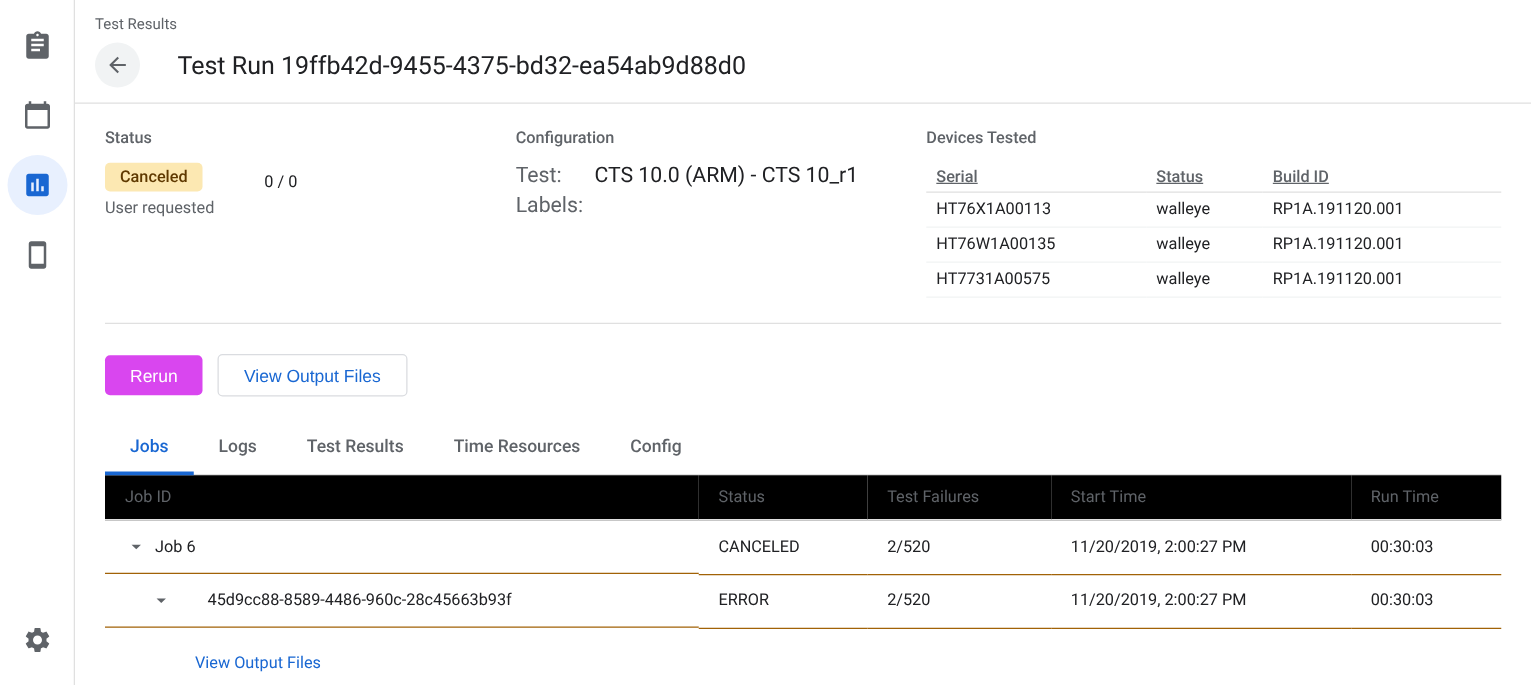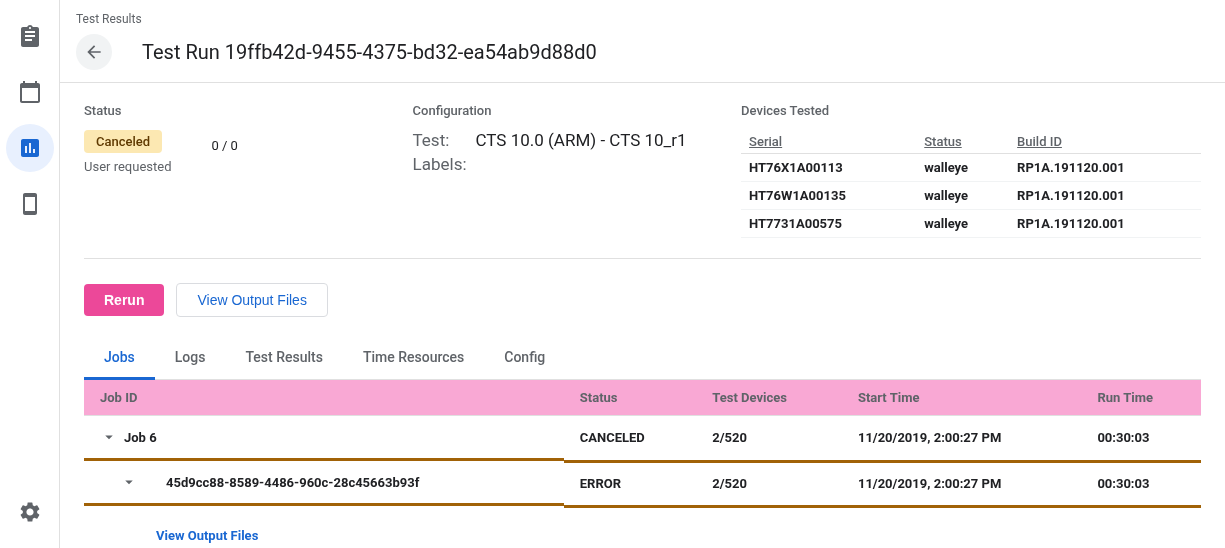--- a/index.html
+++ b/index.html
@@ -150,38 +150,37 @@
       padding: 4px 8px;
       color: #5f6368;
       font-weight: 500;
       border-bottom: 1px solid #e0e0e0;
       text-decoration: underline;
     }
     .devices-table td {
       padding: 6px 8px;
       color: #202124;
       border-bottom: 1px solid #f1f3f4;
-      font-weight: bold;
     }
 
     
     .action-row {
       display: flex;
       gap: 12px;
       margin-bottom: 20px;
       align-items: center;
     }
     .btn-primary {
-      background: #ec4899;
+      background: #d946ef;
       color: #fff;
       border: none;
       border-radius: 4px;
       padding: 8px 20px;
       font-size: 14px;
-      font-weight: 700;
+      font-weight: 400;
       cursor: pointer;
     }
     .btn-secondary {
       background: #fff;
       color: #1967d2;
       border: 1px solid #dadce0;
       border-radius: 4px;
       padding: 8px 20px;
       font-size: 14px;
       font-weight: 500;
@@ -211,29 +210,28 @@
     
     .jobs-table {
       width: 100%;
       border-collapse: collapse;
       font-size: 13px;
     }
     .jobs-table th {
       text-align: left;
       padding: 10px 16px;
       color: #5f6368;
-      font-weight: 700;
-      background: #f9a8d4;
+      font-weight: 400;
+      background: #000000;
       border-bottom: 1px solid #e0e0e0;
     }
     .jobs-table td {
       padding: 12px 16px;
       color: #202124;
-      border-bottom: 3px solid #a16207;
-      font-weight: bold;
+      border-bottom: 1px solid #a16207;
     }
     .expand-icon {
       display: inline-flex;
       align-items: center;
       color: #5f6368;
       cursor: pointer;
       margin-right: 6px;
     }
     .expand-icon svg { width: 18px; height: 18px; fill: currentColor; }
     .sub-expand-icon {
@@ -370,21 +368,21 @@
         <div class="tab">Test Results</div>
         <div class="tab">Time Resources</div>
         <div class="tab">Config</div>
       </div>
 
     <table class="jobs-table">
       <thead>
         <tr>
           <th>Job ID</th>
           <th>Status</th>
-          <th>Test Devices</th>
+          <th>Test Failures</th>
           <th>Start Time</th>
           <th>Run Time</th>
         </tr>
       </thead>
       <tbody id="jobs-tbody">
       <tr>
             <td style="display: flex; align-items: center;">
               <span class="expand-icon">
                 <svg viewBox="0 0 24 24">
                   <path d="M7 10l5 5 5-5z"></path>

